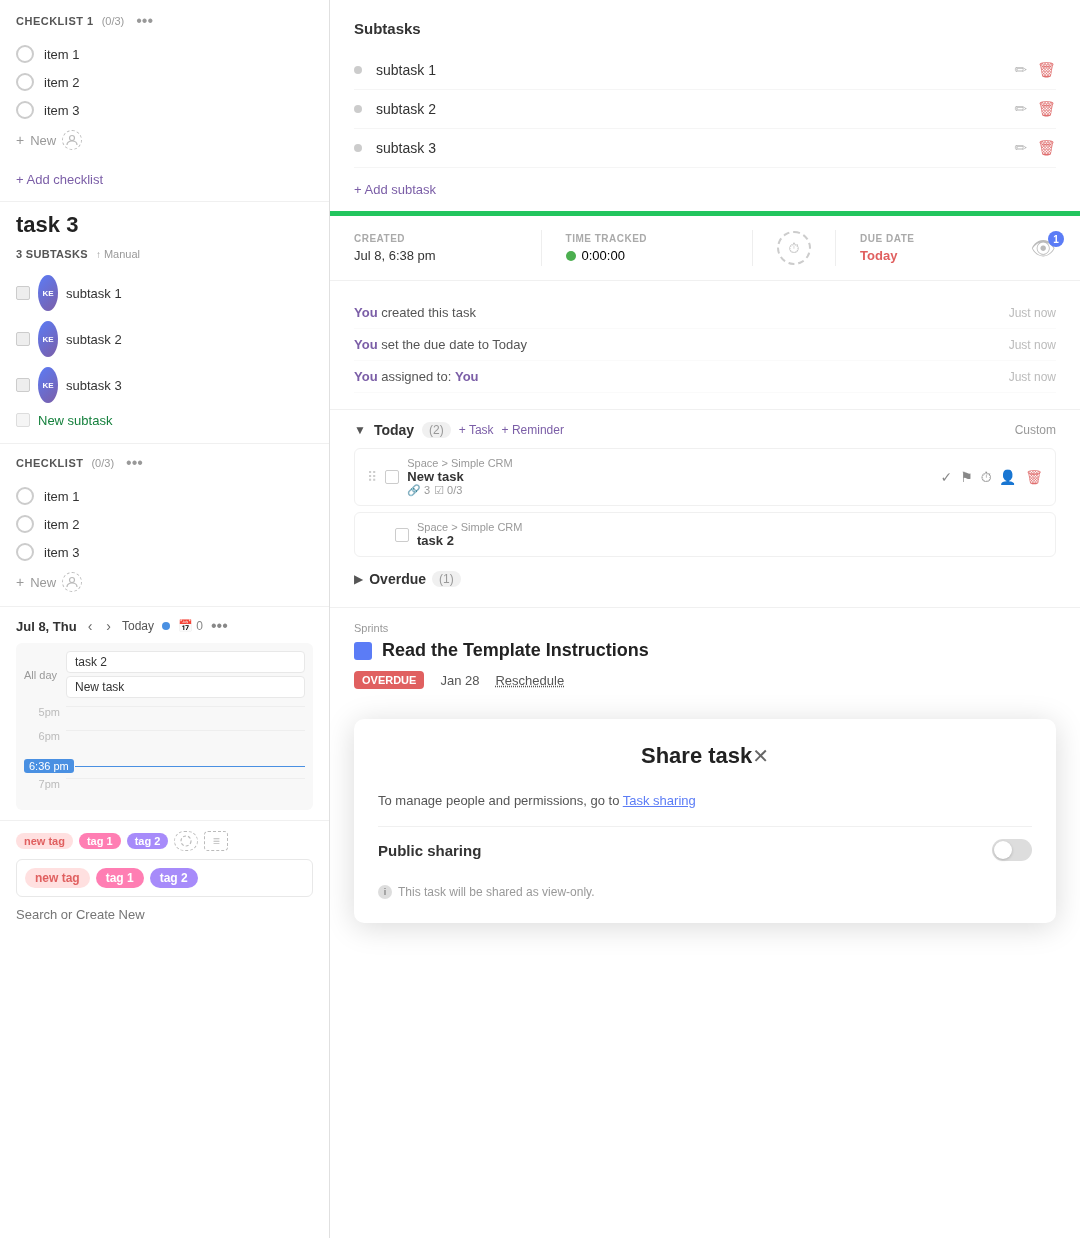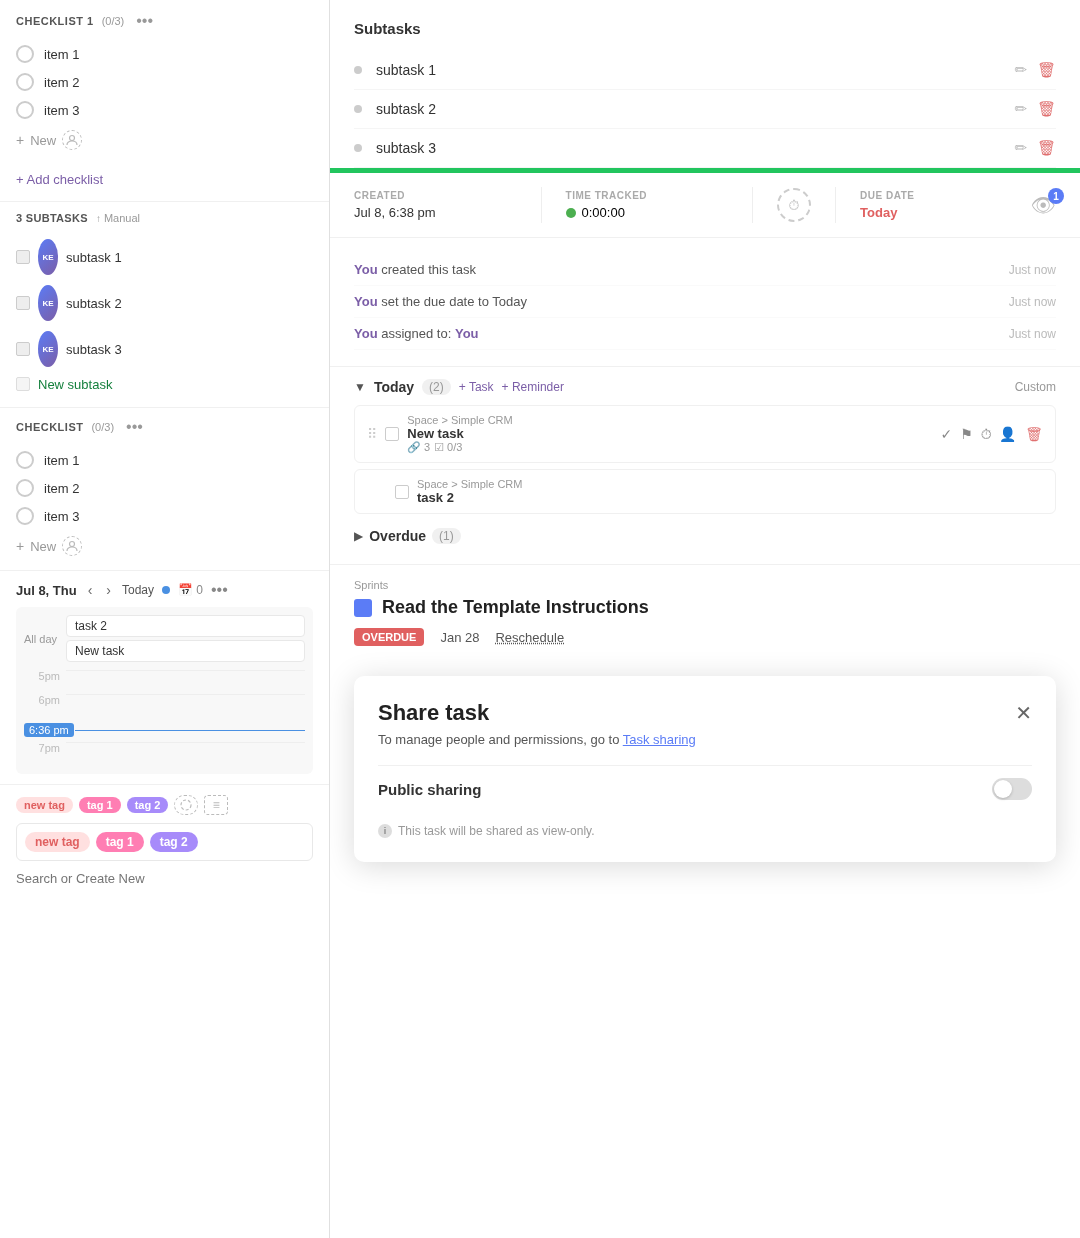--- a/index.html
+++ b/index.html
@@ -169,21 +169,21 @@
     .sprint-title { font-size: 18px; font-weight: 700; color: #222; }
 
     .overdue-badge { background: #e06060; color: #fff; font-size: 11px; font-weight: 700; padding: 3px 8px; border-radius: 4px; }
     .sprint-date { font-size: 13px; color: #555; margin: 0 8px; }
     .reschedule-btn { font-size: 13px; color: #555; text-decoration: underline dotted; cursor: pointer; }
     .sprint-row { display: flex; align-items: center; gap: 8px; margin-top: 10px; }
 
     
     .share-modal-overlay { padding: 16px 24px 0 24px; }
     .share-modal { background: #fff; border-radius: 10px; box-shadow: 0 4px 30px rgba(0,0,0,0.15); padding: 24px; position: relative; }
-    .share-modal-header { display: flex; align-items: center; justify-content: space-between; margin-bottom: 6px; }
+    .share-modal-header { display: flex; align-items: center; justify-content: center; margin-bottom: 24px; }
     .share-modal-title { font-size: 22px; font-weight: 700; color: #222; }
     .share-close-btn { background: none; border: none; cursor: pointer; font-size: 20px; color: #666; }
     .share-desc { font-size: 13px; color: #555; margin-bottom: 18px; }
     .share-link { color: #5b7cf6; text-decoration: underline; cursor: pointer; }
     .share-public-row { display: flex; align-items: center; justify-content: space-between; padding: 12px 0; border-top: 1px solid #f0f0f0; }
     .share-public-label { font-size: 15px; font-weight: 600; color: #333; }
     .toggle-switch { width: 40px; height: 22px; border-radius: 11px; background: #ddd; position: relative; cursor: pointer; }
     .toggle-knob { width: 18px; height: 18px; border-radius: 50%; background: #fff; position: absolute; top: 2px; left: 2px; box-shadow: 0 1px 3px rgba(0,0,0,0.2); }
     .share-note { font-size: 12px; color: #999; margin-top: 12px; display: flex; align-items: center; gap: 6px; }
     .info-icon { width: 14px; height: 14px; border-radius: 50%; background: #ddd; display: inline-flex; align-items: center; justify-content: center; font-size: 9px; color: #888; font-weight: 700; }
@@ -219,20 +219,21 @@
             <circle cx="6" cy="4" r="2.5" stroke="#bbb" stroke-width="1.2"></circle>
             <path d="M1 11c0-2.8 2.2-4 5-4s5 1.2 5 4" stroke="#bbb" stroke-width="1.2"></path>
           </svg>
       </div>
     </div>
   </div>
 
   <div class="add-checklist-btn">+ Add checklist</div>
 
   <div class="task3-section">
+    <div class="task3-title">task 3</div>
     <div class="subtasks-header">
       <span class="subtasks-count-label">3 SUBTASKS</span>
       <span class="subtasks-manual">
         <span class="arrow-up">↑</span>
         <span>Manual</span>
       </span>
     </div>
     <div class="subtask-row">
       <div class="subtask-checkbox"></div>
       <div class="subtask-avatar">KE</div>
@@ -370,20 +371,21 @@
     </div>
     <div class="subtask-right-row">
       <div class="subtask-right-dot"></div>
       <span class="subtask-right-name">subtask 3</span>
       <div class="subtask-right-icons">
         <span class="icon-pencil">✏</span>
         <span class="icon-trash">🗑</span>
       </div>
     </div>
 
+    <div class="add-subtask-btn">+ Add subtask</div>
   </div>
 
   <div class="meta-row">
     <div class="meta-item">
       <div class="meta-label">CREATED</div>
       <div class="meta-value">Jul 8, 6:38 pm</div>
     </div>
     <div class="meta-separator"></div>
     <div class="meta-item">
       <div class="meta-label">TIME TRACKED</div>

